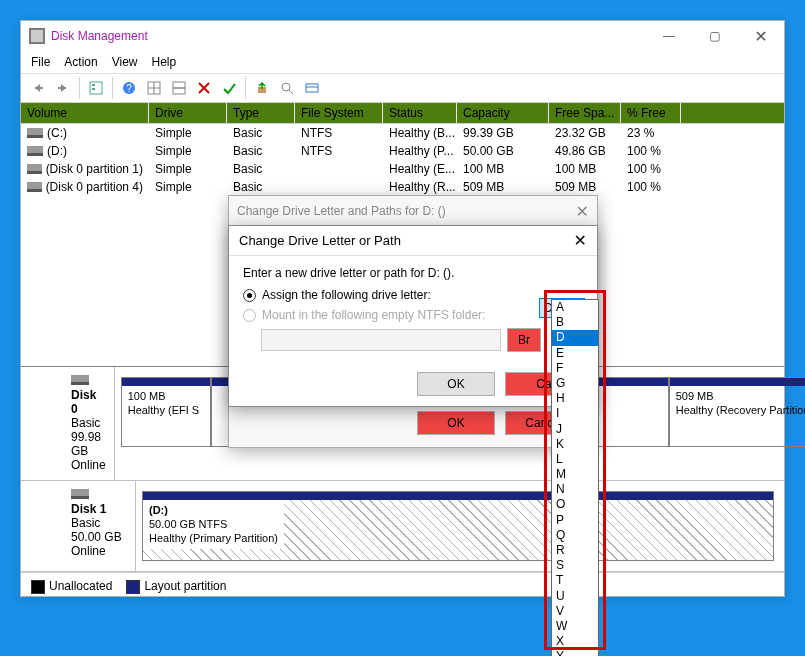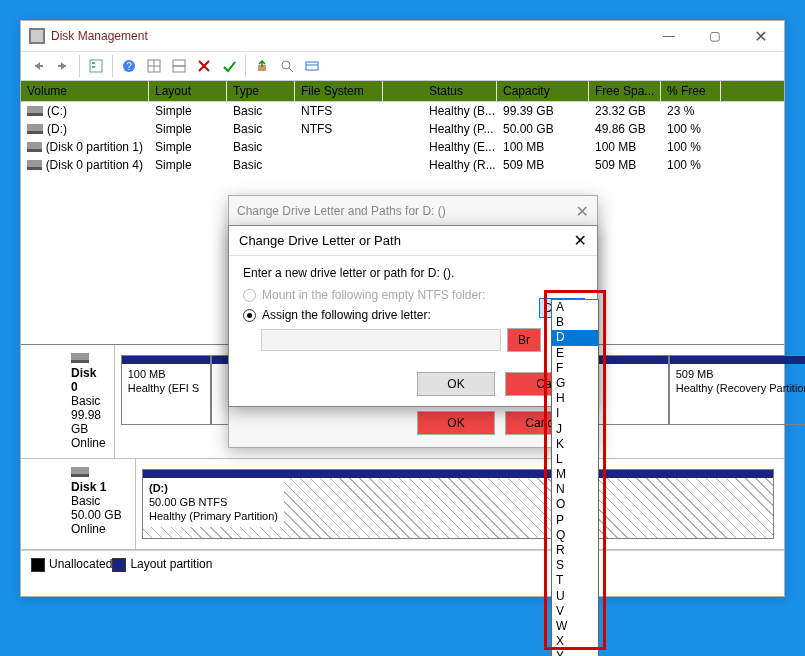--- a/index.html
+++ b/index.html
@@ -1,49 +1,49 @@
 <!DOCTYPE html>
 <html><head>
 <meta charset="utf-8">
 <style>
   * { box-sizing: border-box; font-family: "Segoe UI", Tahoma, sans-serif; }
   body { margin: 0; background: #1a8fe6; width: 805px; height: 656px; position: relative; overflow: hidden; }
   .window { position: absolute; left: 20px; top: 20px; width: 765px; height: 577px; background: #fff; border: 1px solid #b0b0b0; box-shadow: 0 2px 10px rgba(0,0,0,0.15); }
   .titlebar { height: 30px; display: flex; align-items: center; padding: 0 0 0 8px; }
   .titlebar .ico { width: 16px; height: 16px; background: #7a7a7a; margin-right: 6px; position: relative; }
   .titlebar .ico::after { content: ""; position: absolute; inset: 2px; background: #ccc; }
-  .titlebar .title { font-size: 12px; color: #7f1d1d; flex: 1; }
+  .titlebar .title { font-size: 12px; color: #a21caf; flex: 1; }
   .winbtns { display: flex; }
   .winbtn { width: 46px; height: 30px; display: flex; align-items: center; justify-content: center; font-size: 12px; color: #555; }
   .winbtn.close { font-size: 16px; }
   .menubar { display: flex; gap: 14px; padding: 4px 10px; font-size: 12px; }
   .toolbar { display: flex; gap: 3px; padding: 3px 6px; border-top: 1px solid #e0e0e0; border-bottom: 1px solid #d0d0d0; align-items: center; }
   .tbtn { width: 22px; height: 22px; display: flex; align-items: center; justify-content: center; font-size: 13px; border: 1px solid transparent; }
   .tbtn svg { display:block; }
   .sep { width: 1px; height: 22px; background: #d0d0d0; margin: 0 2px; }
   .listhead { display: flex; background: #4d7c0f; border-bottom: 1px solid #d0d0d0; }
   .lh { font-size: 12px; padding: 3px 6px; border-right: 1px solid #e5e5e5; white-space: nowrap; overflow: hidden; }
   .rows { }
   .row { display: flex; font-size: 12px; height: 18px; align-items: center; }
   .cell { padding: 0 6px; white-space: nowrap; overflow: hidden; display:flex; align-items:center; }
   .volico { width: 16px; height: 10px; background: #999; border-bottom: 3px solid #555; margin-right: 4px; display:inline-block; }
-  .c0{width:128px;} .c1{width:78px;} .c2{width:68px;} .c3{width:88px;} .c4{width:74px;margin-left:40px;} .c5{width:92px;} .c6{width:72px;} .c7{width:60px;}
+  .c0{width:128px;} .c1{width:78px;} .c2{width:68px;} .c3{width:88px;} .c4{width:74px;} .c5{width:92px;} .c6{width:72px;} .c7{width:60px;}
   .gap { height: 170px; }
   .diskpanel { border-top: 1px solid #808080; background: #fff; }
   .diskrow { display: flex; border-bottom: 1px solid #c0c0c0; min-height: 88px; }
   .diskmeta { width: 102px; padding: 8px; border-right: 1px solid #c0c0c0; font-size: 12px; margin-left: 42px; }
   .diskmeta .dname { font-weight: 600; }
   .diskico { width: 18px; height: 10px; background: #999; border-bottom: 3px solid #555; margin-bottom: 3px; }
   .diskparts { flex: 1; display: flex; padding: 10px 10px 10px 6px; gap: 0; }
   .part { border: 1px solid #808080; position: relative; height: 70px; }
   .part .bar { height: 8px; background: #1a237e; }
   .part .inner { padding: 4px 6px; font-size: 11px; line-height: 1.25; }
   .part.hatch .inner-wrap { background: repeating-linear-gradient(45deg, transparent 0 6px, #b0b0b0 6px 7px); height: calc(100% - 8px); }
   .part.hatch .inner-wrap .inner { background: #fff; display: inline-block; }
-  .legend { display: flex; align-items: center; padding: 6px 10px; font-size: 12px; border-top: 1px solid #d0d0d0; }
+  .legend { display: flex; gap: 14px; align-items: center; padding: 6px 10px; font-size: 12px; border-top: 1px solid #d0d0d0; }
   .swatch { width: 14px; height: 14px; display: inline-block; border: 1px solid #333; vertical-align: middle; margin-right: 4px; }
   .swatch.black { background: #000; }
   .swatch.blue { background: #1a237e; }
 
   .dialog1 { position: absolute; left: 228px; top: 195px; width: 370px; height: 253px; background: #f7f7f7; border: 1px solid #aaa; box-shadow: 0 4px 16px rgba(0,0,0,0.3); }
   .dlg1head { height: 30px; display: flex; align-items: center; padding: 0 8px; color: #888; font-size: 12px; }
   .dlg1head .dclose { margin-left: auto; font-size: 16px; color: #888; }
   .dlg1btns { position: absolute; bottom: 12px; right: 0; left: 0; display: flex; justify-content: flex-end; gap: 10px; padding: 0 14px; }
   .btn { min-width: 78px; height: 24px; border: 1px solid #adadad; background: #ef4444; font-size: 12px; display:flex; align-items:center; justify-content:center; }
 
@@ -73,20 +73,26 @@
 <div class="window">
   <div class="titlebar">
     <span class="ico"></span>
     <span class="title">Disk Management</span>
     <div class="winbtns">
       <div class="winbtn">—</div>
       <div class="winbtn">▢</div>
       <div class="winbtn close">✕</div>
     </div>
   </div>
+  <div class="menubar">
+    <span>File</span>
+    <span>Action</span>
+    <span>View</span>
+    <span>Help</span>
+  </div>
   <div class="toolbar">
     <div class="tbtn">
         <svg width="14" height="14">
           <path d="M9 3 L4 7 L9 11 Z" fill="#888"></path>
           <rect x="4" y="6" width="8" height="2" fill="#888"></rect>
         </svg>
       </div>
     <div class="tbtn">
         <svg width="14" height="14">
           <path d="M5 3 L10 7 L5 11 Z" fill="#888"></path>
@@ -148,21 +154,21 @@
     <div class="tbtn">
         <svg width="16" height="16">
           <rect x="2" y="4" width="12" height="8" fill="none" stroke="#37c"></rect>
           <line x1="2" y1="7" x2="14" y2="7" stroke="#37c"></line>
         </svg>
       </div>
   </div>
 
   <div class="listhead">
     <div class="lh c0">Volume</div>
-    <div class="lh c1">Layout</div>
+    <div class="lh c1">Drive</div>
     <div class="lh c2">Type</div>
     <div class="lh c3">File System</div>
     <div class="lh c4">Status</div>
     <div class="lh c5">Capacity</div>
     <div class="lh c6">Free Spa...</div>
     <div class="lh c7">% Free</div>
   </div>
   <div class="rows" id="vol-rows">
       <div class="row">
         <div class="cell c0">
@@ -333,27 +339,27 @@
   </div>
 </div>
 
 <div class="dialog2">
   <div class="dlg2head">
     <span>Change Drive Letter or Path</span>
     <span class="dclose">✕</span>
   </div>
   <div class="dlg2body">
     <div style="margin-bottom:8px;">Enter a new drive letter or path for D: ().</div>
+    <div class="radio-row">
+      <span class="radio sel"></span>
+      <span>Assign the following drive letter:</span>
+    </div>
     <div class="radio-row dis">
       <span class="radio dis"></span>
       <span>Mount in the following empty NTFS folder:</span>
-    </div>
-    <div class="radio-row">
-      <span class="radio sel"></span>
-      <span>Assign the following drive letter:</span>
     </div>
     <div style="display:flex; gap:6px; align-items:center;">
       <div class="folderinput"></div>
       <div class="btn" style="min-width:34px;">Br</div>
     </div>
   </div>
   <div class="select">
     <span>D</span>
   </div>
   <div class="dlg2btns">

